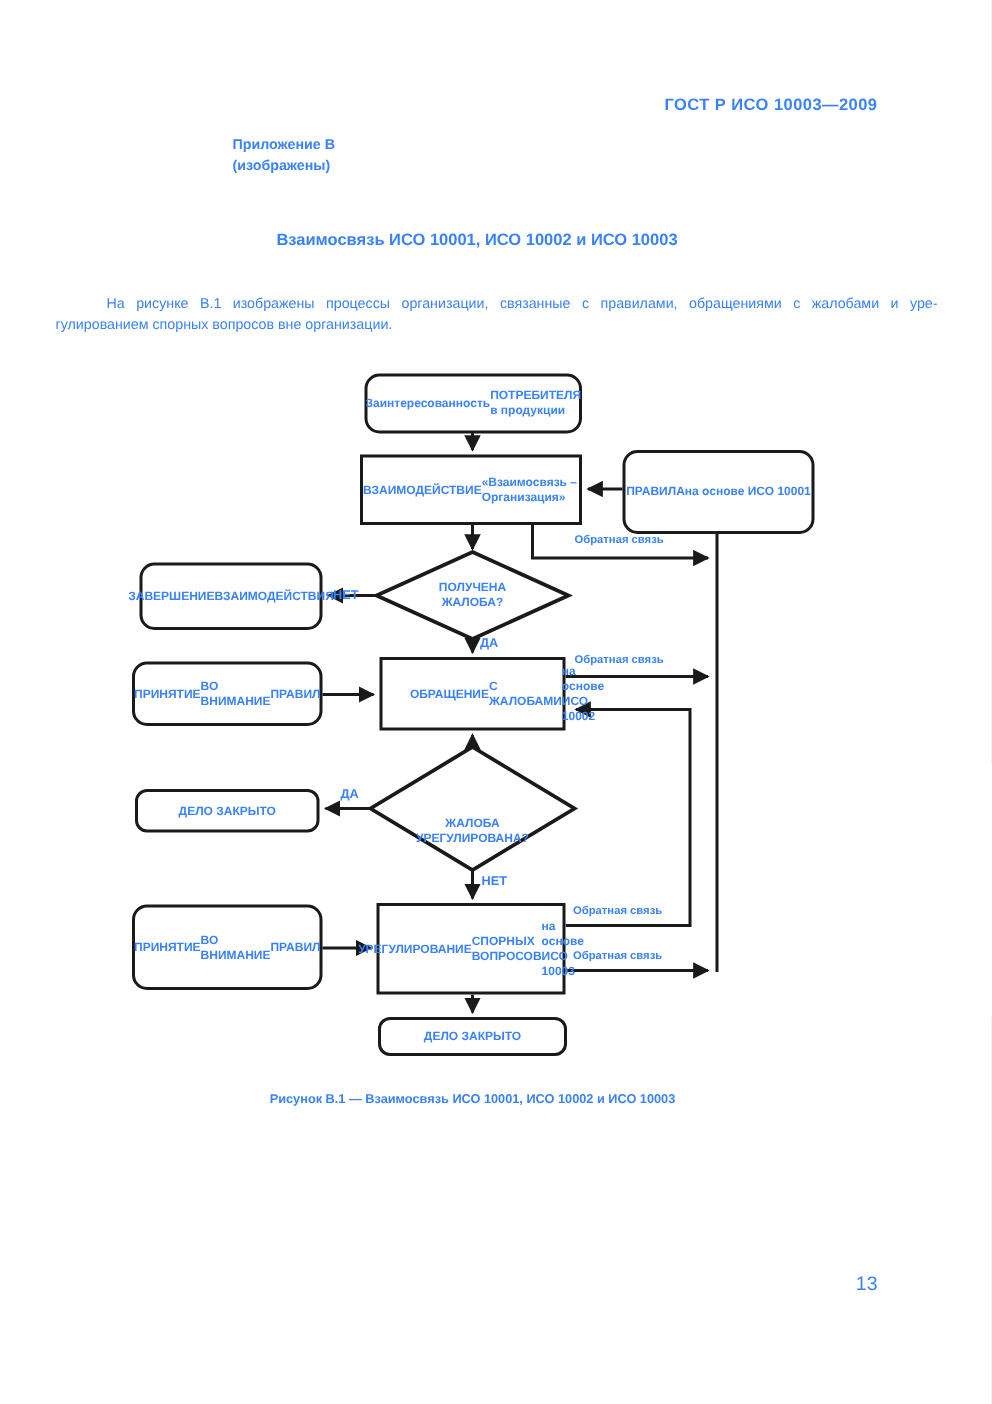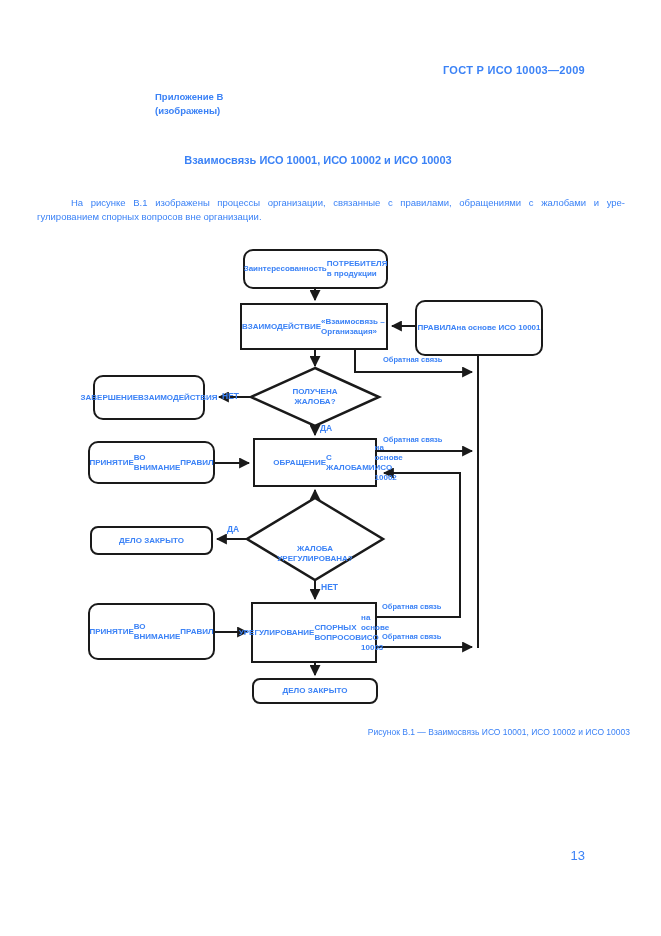--- a/index.html
+++ b/index.html
@@ -8,21 +8,21 @@
     font-family:"Liberation Sans", sans-serif; color:#3b82f6; overflow:hidden;
     margin:0 auto;
   }
   .abs { position:absolute; }
   .doc-header { top:64px; left:0; width:585px; text-align:right; font-size:11px; font-weight:bold; letter-spacing:.3px; }
   .annex { top:90px; left:155px; width:320px; text-align:left; font-size:9.5px; font-weight:bold; line-height:14px; }
   .section-title { top:154px; left:0; width:636px; text-align:center; font-size:11px; font-weight:bold; }
   .body-text { top:184px; left:37px; width:588px; font-size:9.5px; line-height:14px; }
   .body-text .l1 { text-indent:34px; text-align:justify; text-align-last:justify;margin-top:12px; }
   .note-text { top:221px; left:37px; width:588px; font-size:9px; text-indent:34px; }
-  .figure-caption { top:727px; left:0; width:630px; text-align:right; font-size:8.5px; font-weight:normal; }
+  .figure-caption { top:727px; left:0; width:630px; text-align:center; font-size:8.5px; font-weight:bold; }
   .page-number { top:848px; left:540px; width:45px; text-align:right; font-size:13px; }
 
   svg.chart { position:absolute; top:0; left:0; }
 
   .node {
     position:absolute; box-sizing:border-box; background:#ffffff;
     display:flex; align-items:center; justify-content:center;
     text-align:left; font-weight:bold; font-size:8px; line-height:10px;
   }
   .rounded { border:2.5px solid #1a1a1a; border-radius:10px; }
@@ -106,21 +106,21 @@
   <div class="node rect" style="left:240px; top:303px; width:148px; height:47px;">
     <div>ВЗАИМОДЕЙСТВИЕ</div>
     <div>«Взаимосвязь – Организация»</div>
   </div>
 
   <div class="node rounded" style="left:415px; top:300px; width:128px; height:56px;">
     <div>ПРАВИЛА</div>
     <div>на основе ИСО 10001</div>
   </div>
 
-  <div class="node rounded" style="left:93px; top:375px; width:112px; height:45px;">
+  <div class="node rounded" style="left:93px; top:375px; width:122px; height:45px;">
     <div>ЗАВЕРШЕНИЕ</div>
     <div>ВЗАИМОДЕЙСТВИЯ</div>
   </div>
 
   <div class="dmt" style="left:265px; top:387px; width:100px;">
     <div>ПОЛУЧЕНА</div>
     <div>ЖАЛОБА?</div>
   </div>
 
   <div class="node rounded" style="left:88px; top:441px; width:127px; height:43px;">

